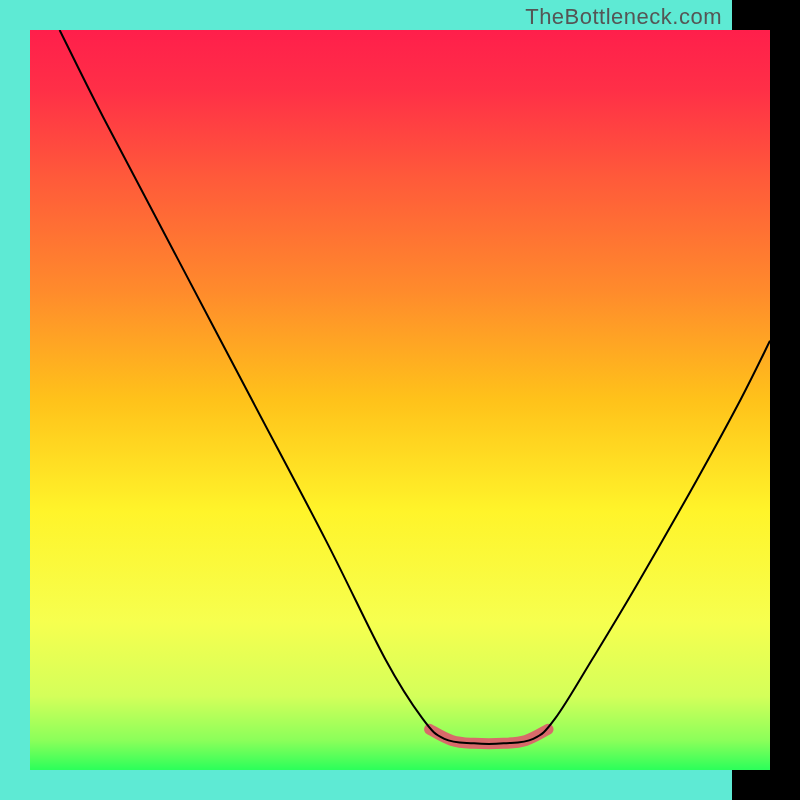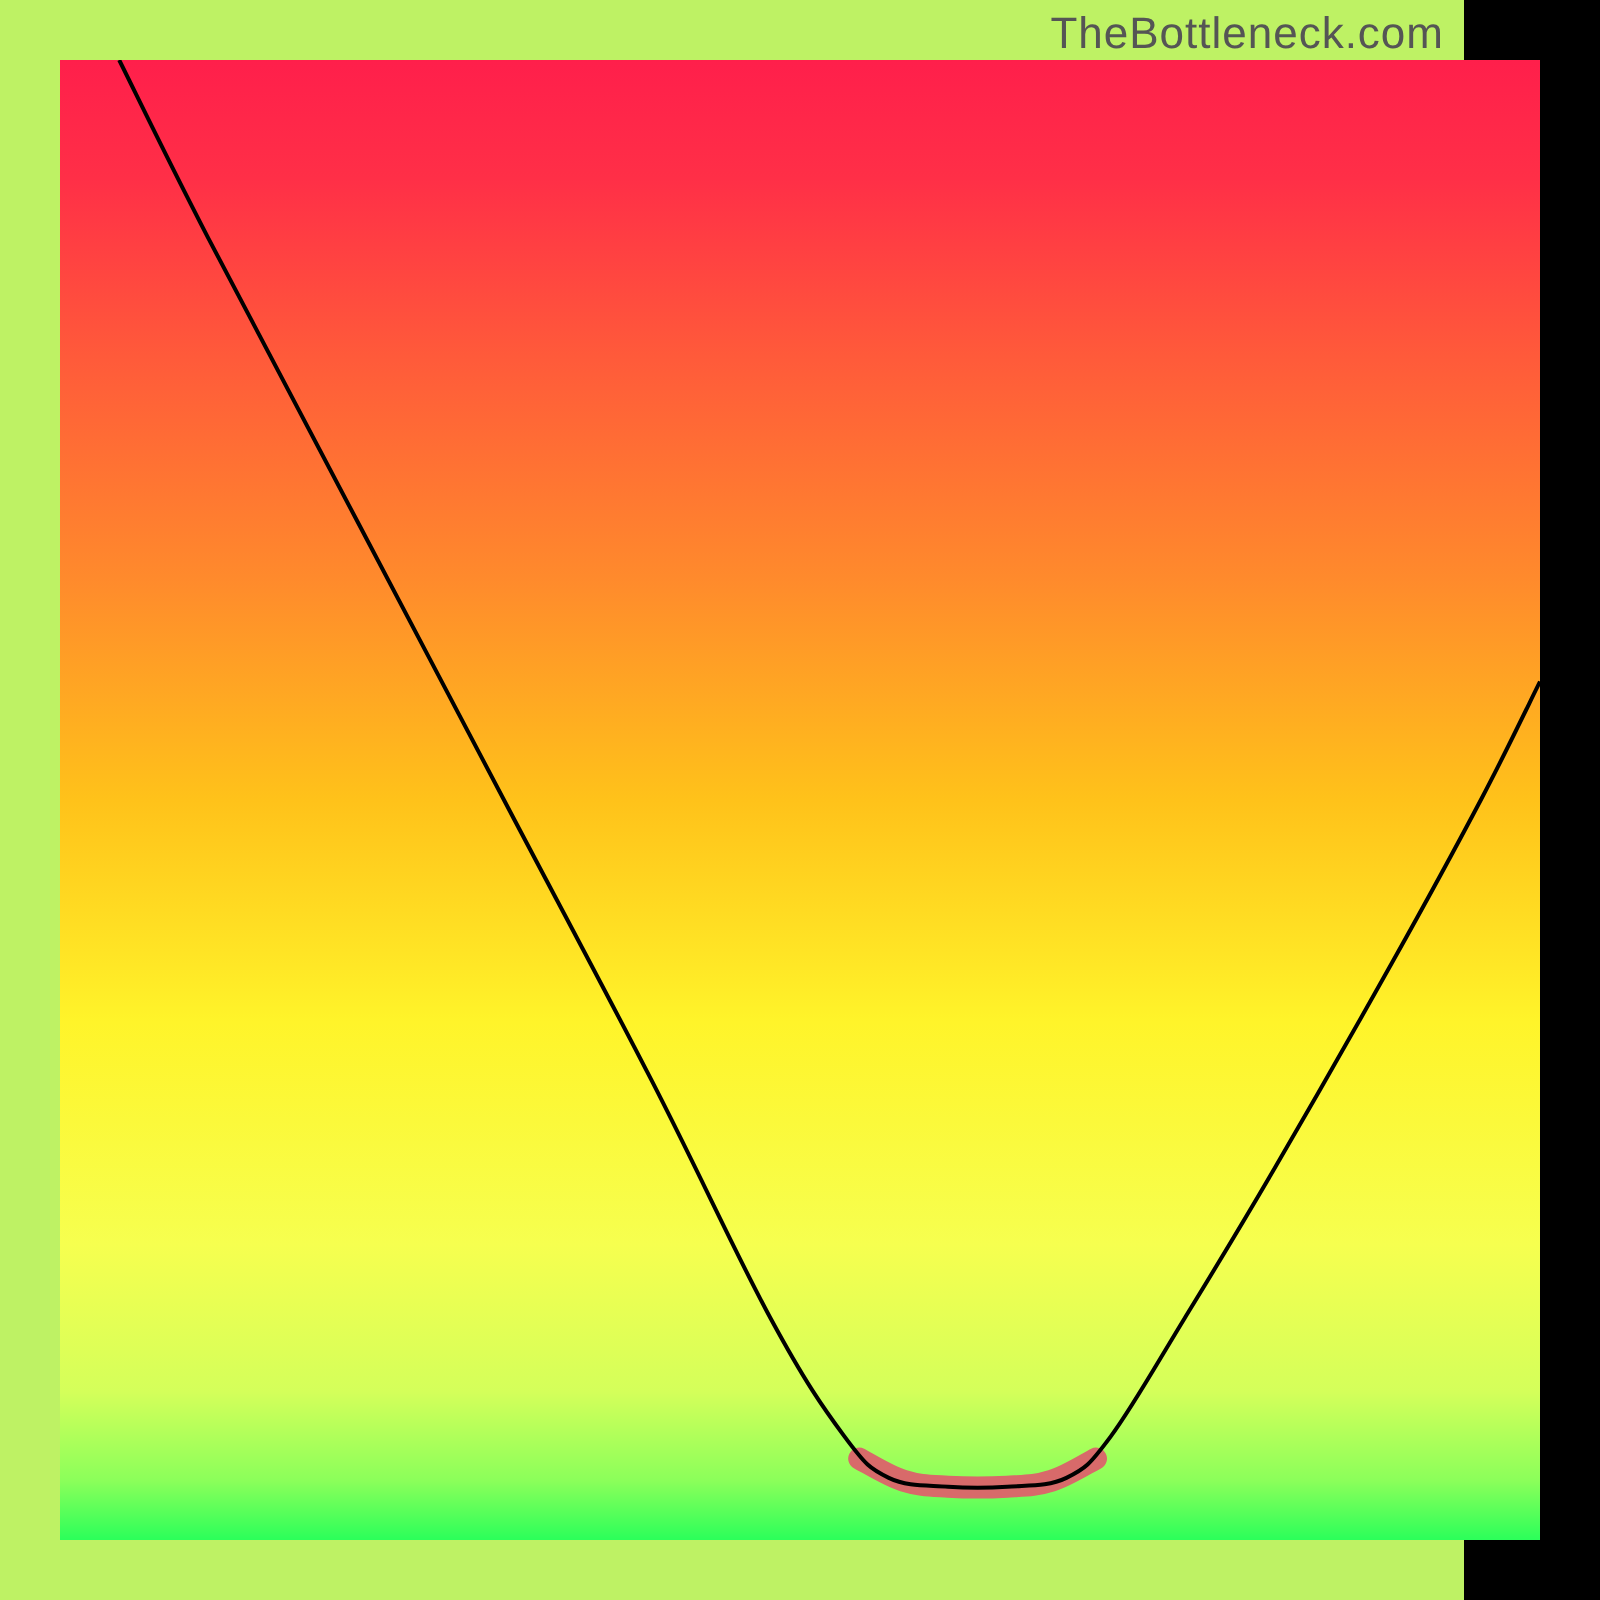--- a/index.html
+++ b/index.html
@@ -8,21 +8,21 @@
     width: 800px;
     height: 800px;
     overflow: hidden;
     background: #000;
     font-family: Arial, Helvetica, sans-serif;
   }
   .frame {
     position: relative;
     width: 732px;
     height: 800px;
-    background: #bef264;
+    background: #5eead4;
   }
   .watermark {
     position: absolute;
     top: 4px;
     right: 10px;
     color: #555;
     font-size: 22px;
     font-weight: 500;
     letter-spacing: 0.5px;
     z-index: 10;

